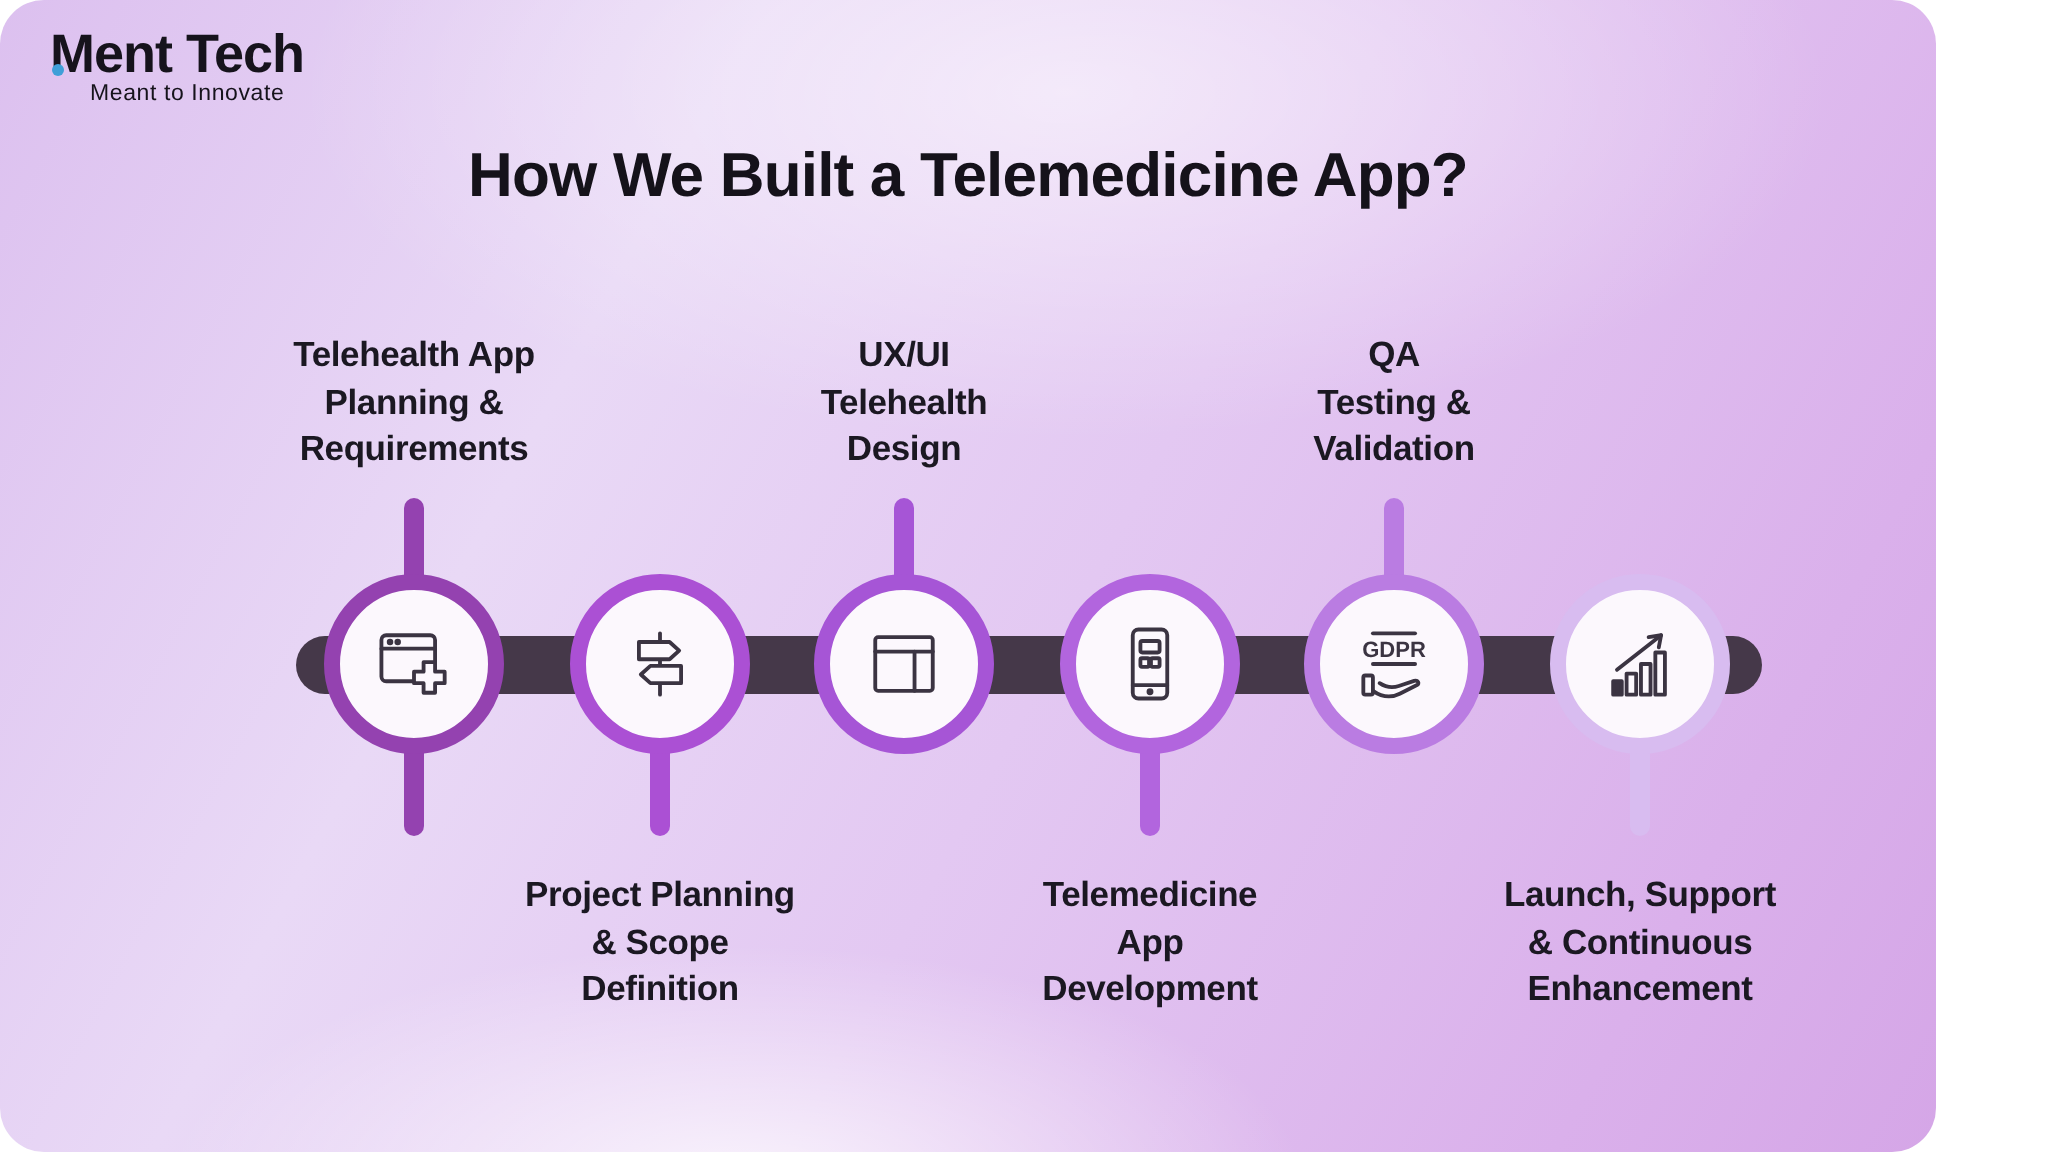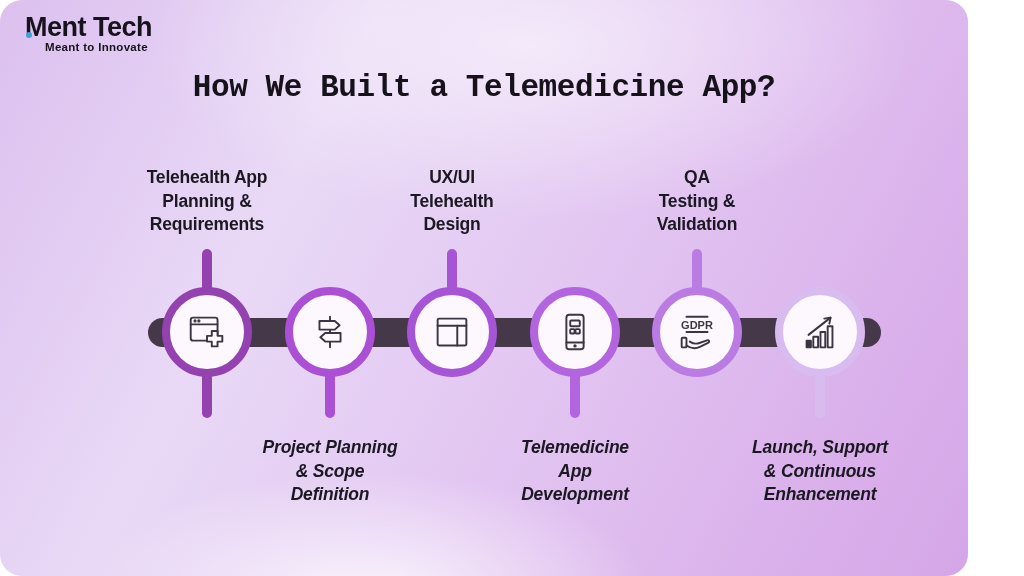--- a/index.html
+++ b/index.html
@@ -8,39 +8,39 @@
     font-family:"Liberation Sans",sans-serif;
     background:
       radial-gradient(42% 30% at 38% 103%, rgba(255,255,255,0.78), rgba(255,255,255,0) 70%),
       radial-gradient(55% 42% at 55% 8%, rgba(255,255,255,0.55), rgba(255,255,255,0) 72%),
       linear-gradient(118deg,#dcc0ef 0%,#e9d9f6 30%,#e3c8f2 55%,#dab0eb 85%,#d5a6e7 100%);
   }
   
   .logo{position:absolute;left:25px;top:13px;}
   .logo-name{position:relative;font-size:27px;font-weight:800;color:#16131c;letter-spacing:-0.5px;line-height:1.05;}
   .logo-dot{position:absolute;left:1px;top:19px;width:6px;height:6px;border-radius:50%;}
-  .logo-tagline{font-size:11.5px;font-weight:700;color:#16131c;letter-spacing:0.3px;margin-top:0px;padding-left:20px;}
+  .logo-tagline{font-size:11.5px;font-weight:400;color:#16131c;letter-spacing:0.3px;margin-top:0px;padding-left:20px;}
   
   .title{position:absolute;top:70px;left:0;width:100%;text-align:center;
-    font-size:31px;font-weight:800;color:#15121a;letter-spacing:-0.4px;font-family:Liberation Mono, monospace;}
+    font-size:31px;font-weight:800;color:#15121a;letter-spacing:-0.4px;}
   
   .timeline{position:absolute;left:0;top:0;width:100%;height:100%;padding-left:44px;}
   .bar{position:absolute;left:148px;top:318px;width:733px;height:29px;border-radius:15px;z-index:1;}
   .step{position:absolute;top:0;width:0;}
   .stem{position:absolute;left:-5px;width:10px;border-radius:5px;z-index:2;}
   .stem-top{top:249px;height:48px;}
   .stem-bottom{top:370px;height:48px;}
   .circle{position:absolute;left:-45px;top:287px;width:74px;height:74px;border:8px solid #a655d6;
     border-radius:50%;background:#fcf8fd;display:flex;align-items:center;justify-content:center;z-index:3;text-decoration:underline;}
   .icon{display:block;width:46px;height:46px;}
   .icon svg{width:46px;height:46px;display:block;}
   .label{position:absolute;left:-105px;width:210px;text-align:center;font-weight:800;
     font-size:17.5px;line-height:23.5px;color:#1b1822;white-space:pre-line;letter-spacing:-0.2px;}
   .label.above{top:166px;}
-  .label.below{top:436px;font-style:italic;}
+  .label.below{top:436px;}
 </style>
 </head>
 <body>
 
 <div class="page">
 
   <div class="logo">
     <div class="logo-name">
       <span>Ment Tech</span>
       <span class="logo-dot" style="background: rgb(63, 159, 216);"></span>

